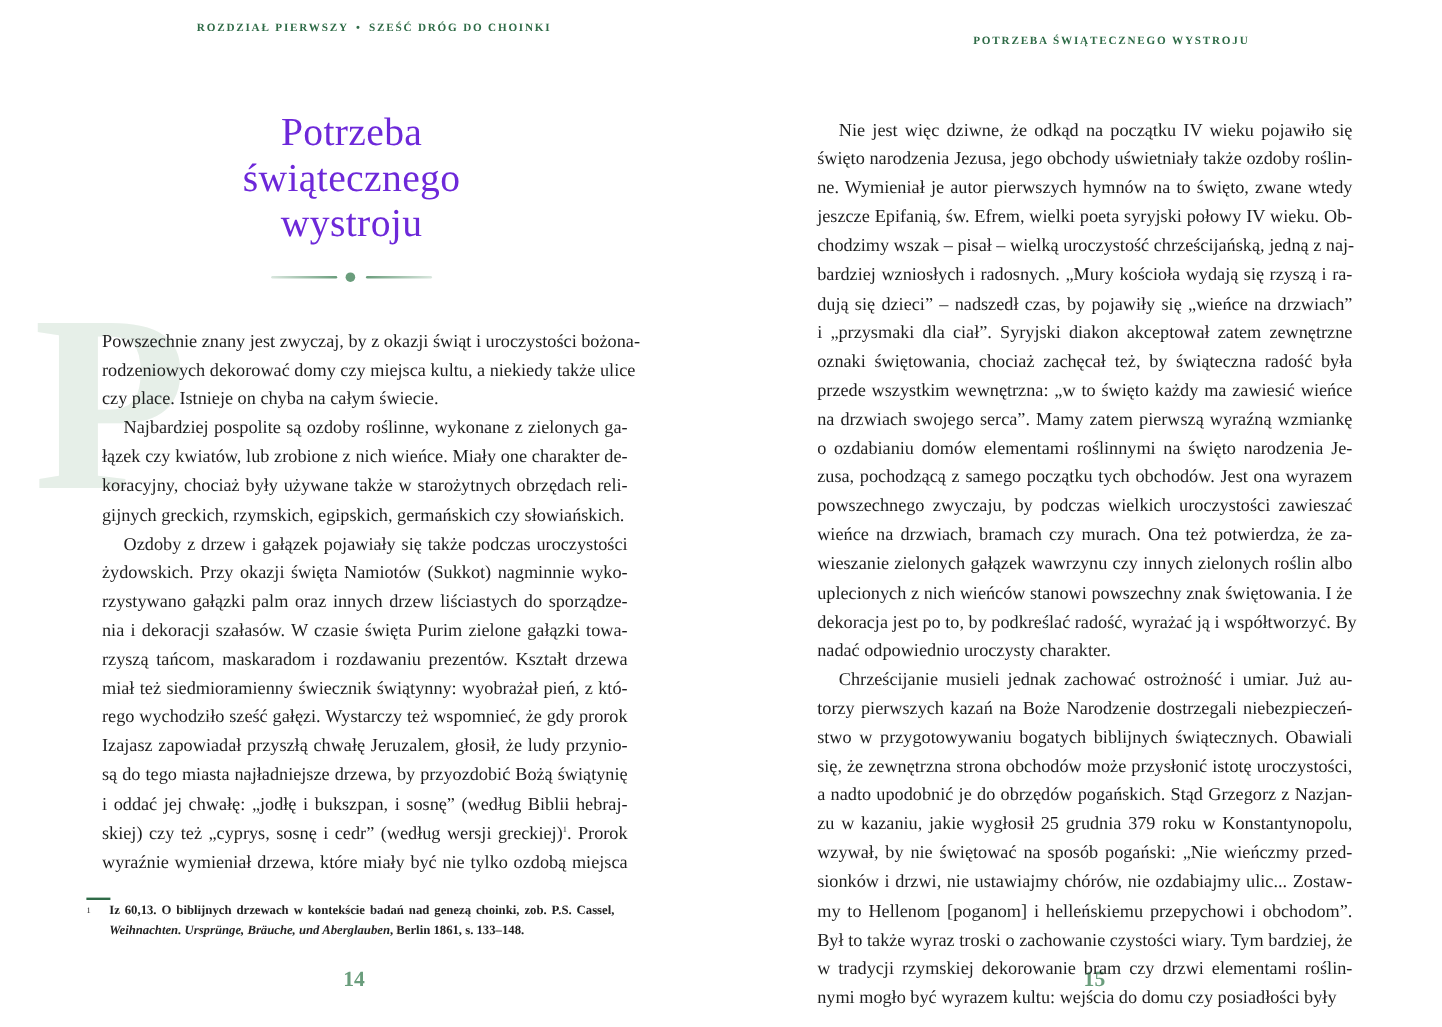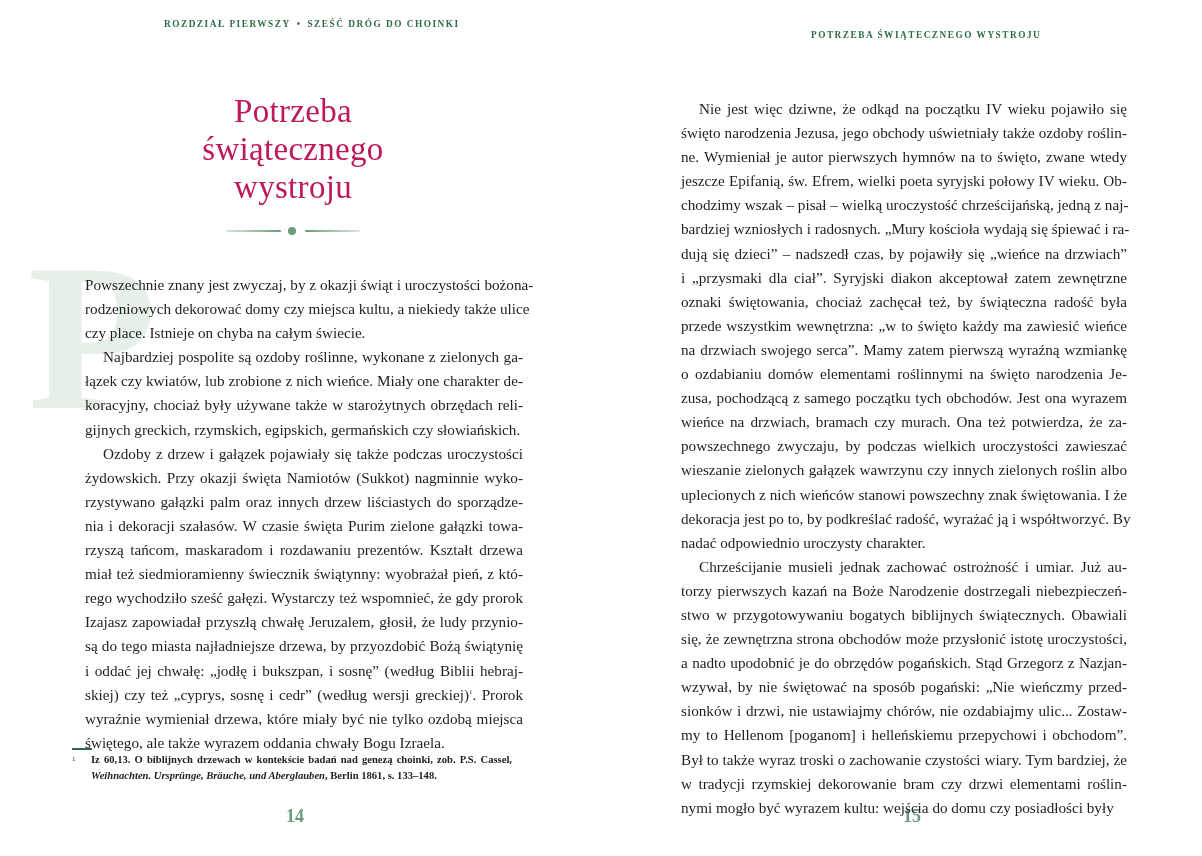--- a/index.html
+++ b/index.html
@@ -14,21 +14,21 @@
     .running-head {
       position: absolute; top: 19px; font-size: 9.3px; letter-spacing: 1.5px;
       font-weight: bold; color: #2f6b47; text-transform: uppercase; white-space: nowrap;
     }
     .page-left .running-head { left: 164px; }
     .page-right .running-head { left: 210px; margin-top: 11px; }
     .rh-sep { display: inline-block; margin: 0 6px; }
 
     .chapter-title {
       position: absolute; left: 150px; width: 286px; top: 92px; text-align: center;
-      font-size: 33px; line-height: 38px; color: #be185d; letter-spacing: 0.3px;
+      font-size: 33px; line-height: 38px; color: #6d28d9; letter-spacing: 0.3px;
     }
     .ornament {
       position: absolute; left: 226px; top: 226px; width: 134px; height: 10px;
     }
     .orn-line { position: absolute; top: 4px; height: 2px; background: #6a9d7c; border-radius: 1px; }
     .orn-line.l { left: 0; width: 55px; background: linear-gradient(90deg, rgba(106,157,124,0.25), #6a9d7c); }
     .orn-line.r { right: 0; width: 55px; background: linear-gradient(90deg, #6a9d7c, rgba(106,157,124,0.25)); }
     .orn-dot { position: absolute; left: 62px; top: 1px; width: 8px; height: 8px; border-radius: 50%; background: #6a9d7c; }
 
     .drop-cap {
@@ -103,21 +103,20 @@
         <span class="line">rzystywano gałązki palm oraz innych drzew liściastych do sporządze-</span>
         <span class="line">nia i dekoracji szałasów. W czasie święta Purim zielone gałązki towa-</span>
         <span class="line">rzyszą tańcom, maskaradom i rozdawaniu prezentów. Kształt drzewa</span>
         <span class="line">miał też siedmioramienny świecznik świątynny: wyobrażał pień, z któ-</span>
         <span class="line">rego wychodziło sześć gałęzi. Wystarczy też wspomnieć, że gdy prorok</span>
         <span class="line">Izajasz zapowiadał przyszłą chwałę Jeruzalem, głosił, że ludy przynio-</span>
         <span class="line">są do tego miasta najładniejsze drzewa, by przyozdobić Bożą świątynię</span>
         <span class="line">i oddać jej chwałę: „jodłę i bukszpan, i sosnę” (według Biblii hebraj-</span>
         <span class="line">skiej) czy też „cyprys, sosnę i cedr” (według wersji greckiej)<sup class="fnref">1</sup><span>. Prorok</span></span>
         <span class="line">wyraźnie wymieniał drzewa, które miały być nie tylko ozdobą miejsca</span>
-        <span class="line last">świętego, ale także wyrazem oddania chwały Bogu Izraela.</span>
       </p>
     </div>
 
   <div class="footnote-rule"></div>
   <div class="footnote">
     <span class="fn-num">1</span>
     <span class="fn-body">
       <span class="line">Iz 60,13. O biblijnych drzewach w kontekście badań nad genezą choinki, zob. P.S. Cassel,</span>
       <span class="line last"><i>Weihnachten. Ursprünge, Bräuche, und Aberglauben</i><span>, Berlin 1861, s. 133–148.</span></span>
     </span>
@@ -129,41 +128,42 @@
 <div class="page page-right">
   <div class="running-head">POTRZEBA ŚWIĄTECZNEGO WYSTROJU</div>
 
   <div class="body-text" id="right-body">
       <p>
         <span class="line" style="text-indent: 18px;">Nie jest więc dziwne, że odkąd na początku IV wieku pojawiło się</span>
         <span class="line">święto narodzenia Jezusa, jego obchody uświetniały także ozdoby roślin-</span>
         <span class="line">ne. Wymieniał je autor pierwszych hymnów na to święto, zwane wtedy</span>
         <span class="line">jeszcze Epifanią, św. Efrem, wielki poeta syryjski połowy IV wieku. Ob-</span>
         <span class="line">chodzimy wszak – pisał – wielką uroczystość chrześcijańską, jedną z naj-</span>
-        <span class="line">bardziej wzniosłych i radosnych. „Mury kościoła wydają się śpiewać i ra-</span>
+        <span class="line">bardziej wzniosłych i radosnych. „Mury kościoła wydają się rzyszą i ra-</span>
         <span class="line">dują się dzieci” – nadszedł czas, by pojawiły się „wieńce na drzwiach”</span>
         <span class="line">i „przysmaki dla ciał”. Syryjski diakon akceptował zatem zewnętrzne</span>
         <span class="line">oznaki świętowania, chociaż zachęcał też, by świąteczna radość była</span>
         <span class="line">przede wszystkim wewnętrzna: „w to święto każdy ma zawiesić wieńce</span>
         <span class="line">na drzwiach swojego serca”. Mamy zatem pierwszą wyraźną wzmiankę</span>
         <span class="line">o ozdabianiu domów elementami roślinnymi na święto narodzenia Je-</span>
         <span class="line">zusa, pochodzącą z samego początku tych obchodów. Jest ona wyrazem</span>
+        <span class="line">powszechnego zwyczaju, by podczas wielkich uroczystości zawieszać</span>
         <span class="line">wieńce na drzwiach, bramach czy murach. Ona też potwierdza, że za-</span>
-        <span class="line">powszechnego zwyczaju, by podczas wielkich uroczystości zawieszać</span>
         <span class="line">wieszanie zielonych gałązek wawrzynu czy innych zielonych roślin albo</span>
         <span class="line">uplecionych z nich wieńców stanowi powszechny znak świętowania. I że</span>
         <span class="line">dekoracja jest po to, by podkreślać radość, wyrażać ją i współtworzyć. By</span>
         <span class="line last">nadać odpowiednio uroczysty charakter.</span>
       </p>
       <p>
         <span class="line" style="text-indent: 18px;">Chrześcijanie musieli jednak zachować ostrożność i umiar. Już au-</span>
         <span class="line">torzy pierwszych kazań na Boże Narodzenie dostrzegali niebezpieczeń-</span>
         <span class="line">stwo w przygotowywaniu bogatych biblijnych świątecznych. Obawiali</span>
         <span class="line">się, że zewnętrzna strona obchodów może przysłonić istotę uroczystości,</span>
         <span class="line">a nadto upodobnić je do obrzędów pogańskich. Stąd Grzegorz z Nazjan-</span>
+        <span class="line">zu w kazaniu, jakie wygłosił 25 grudnia 379 roku w Konstantynopolu,</span>
         <span class="line">wzywał, by nie świętować na sposób pogański: „Nie wieńczmy przed-</span>
         <span class="line">sionków i drzwi, nie ustawiajmy chórów, nie ozdabiajmy ulic... Zostaw-</span>
         <span class="line">my to Hellenom [poganom] i helleńskiemu przepychowi i obchodom”.</span>
         <span class="line">Był to także wyraz troski o zachowanie czystości wiary. Tym bardziej, że</span>
         <span class="line">w tradycji rzymskiej dekorowanie bram czy drzwi elementami roślin-</span>
         <span class="line last">nymi mogło być wyrazem kultu: wejścia do domu czy posiadłości były</span>
       </p>
     </div>
 
   <div class="page-number">15</div>

